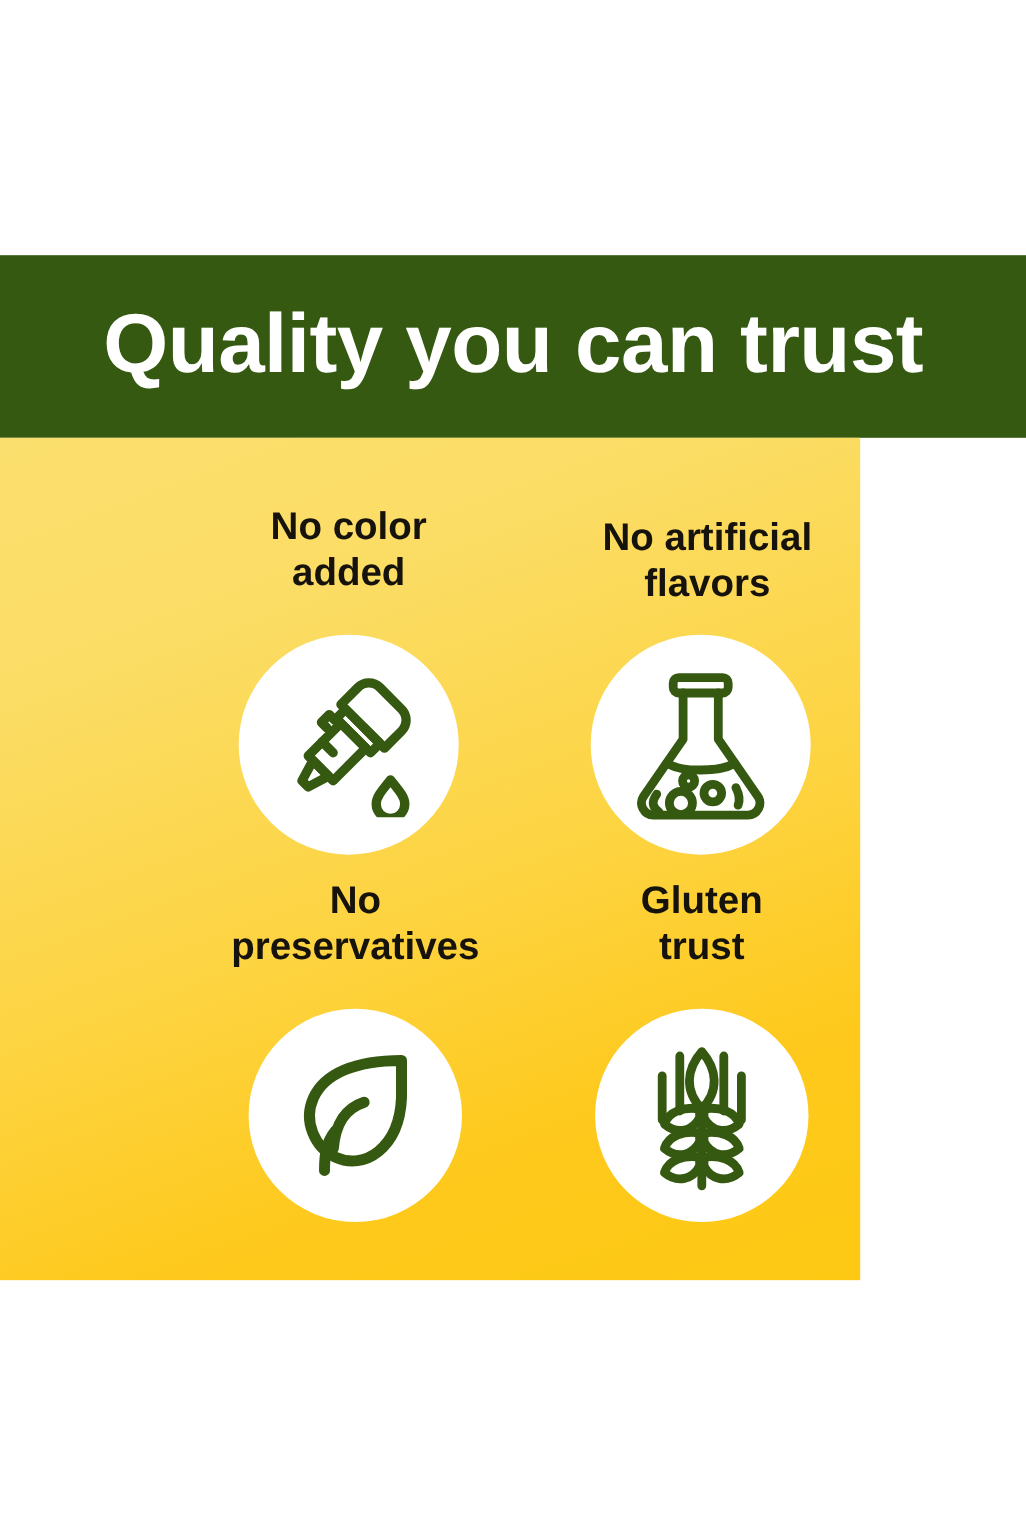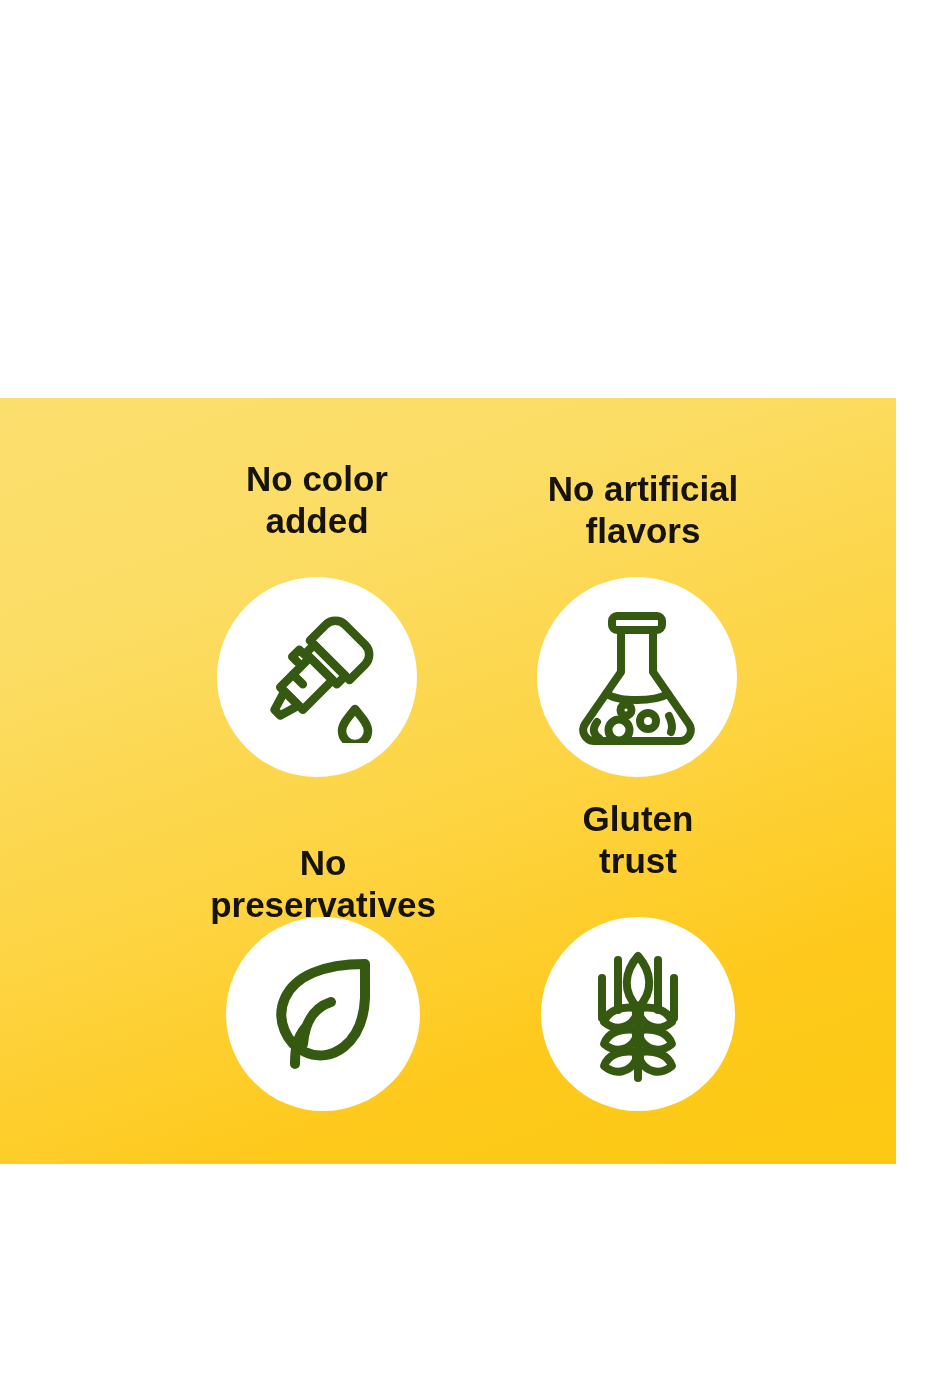--- a/index.html
+++ b/index.html
@@ -52,21 +52,21 @@
     white-space: nowrap;
     text-align: center;
     padding-bottom: 4px;
   }
 
   
   .yellow-panel {
     position: absolute;
     left: 0;
     top: 398px;
-    width: 896px;
+    width: 782px;
     height: 766px;
     background: linear-gradient(160deg, #fbdf6e 0%, #fbdd66 22%, #fdd33f 55%, #fec91c 78%, #fdc913 100%);
     overflow: hidden;
   }
 
   
   .bottom-white {
     position: absolute;
     left: 0;
     top: 1164px;
@@ -106,34 +106,37 @@
   #feature-no-color        { left: 152px; top: 60px; }
   #feature-no-color .feature-label   { top: 0px; }
   #feature-no-color .feature-circle  { left: 65px; top: 119px; width: 200px; height: 200px; }
 
   #feature-no-artificial   { left: 478px; top: 68px; }
   #feature-no-artificial .feature-label  { top: 2px; }
   #feature-no-artificial .feature-circle { left: 59px; top: 111px; width: 200px; height: 200px; }
 
   
   #feature-no-preservatives { left: 158px; top: 400px; }
-  #feature-no-preservatives .feature-label  { top: 0px; margin-top: 44px; }
+  #feature-no-preservatives .feature-label  { top: 0px; }
   #feature-no-preservatives .feature-circle { left: 68px; top: 119px; width: 194px; height: 194px; }
 
   #feature-gluten-free      { left: 473px; top: 400px; }
   #feature-gluten-free .feature-label  { top: 0px; }
   #feature-gluten-free .feature-circle { left: 68px; top: 119px; width: 194px; height: 194px; }
 </style>
 </head>
 <body>
 
 <div id="page">
 
   <div class="top-white"></div>
 
+  <div class="banner">
+    <div class="banner-title">Quality you can trust</div>
+  </div>
 
   <div class="yellow-panel">
 
     <div class="feature" id="feature-no-color">
       <div class="feature-label">No color
 added</div>
       <div class="feature-circle">
         <span>
           <svg width="132" height="132" viewBox="0 0 132 132" fill="none" stroke="#355910" stroke-width="8.5" stroke-linecap="round" stroke-linejoin="round">
             <g transform="rotate(45 66 62)">

